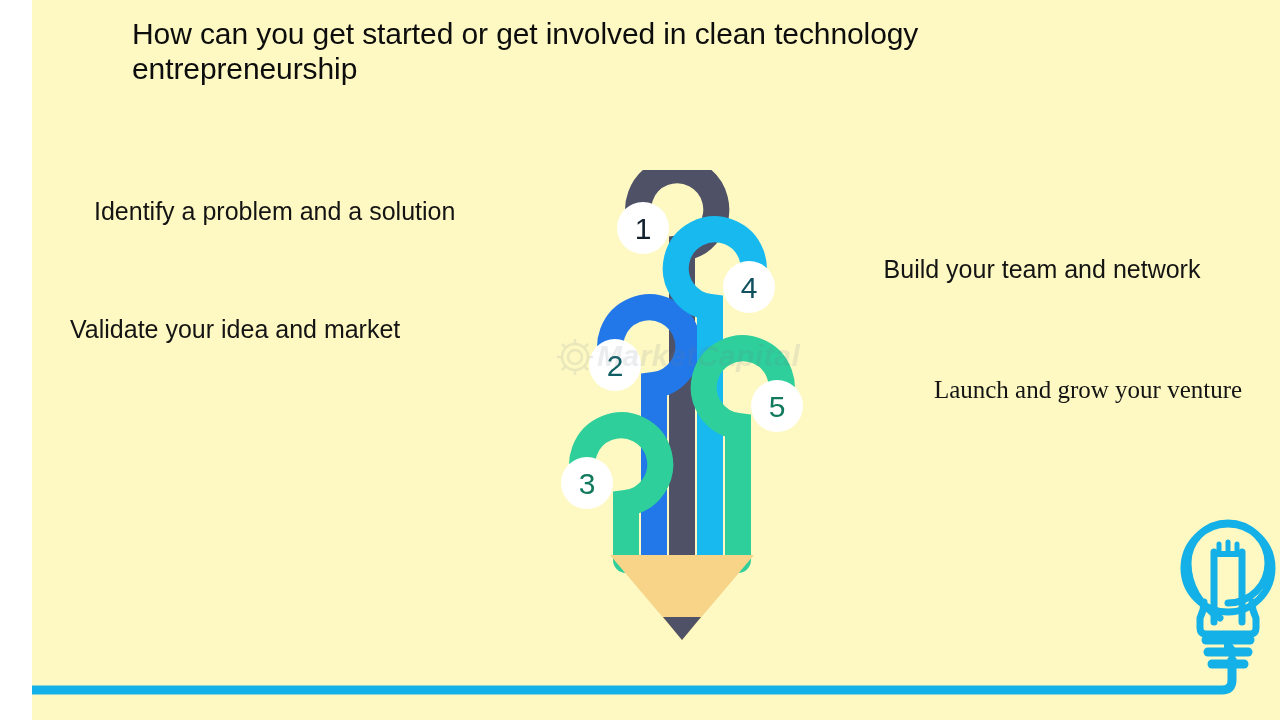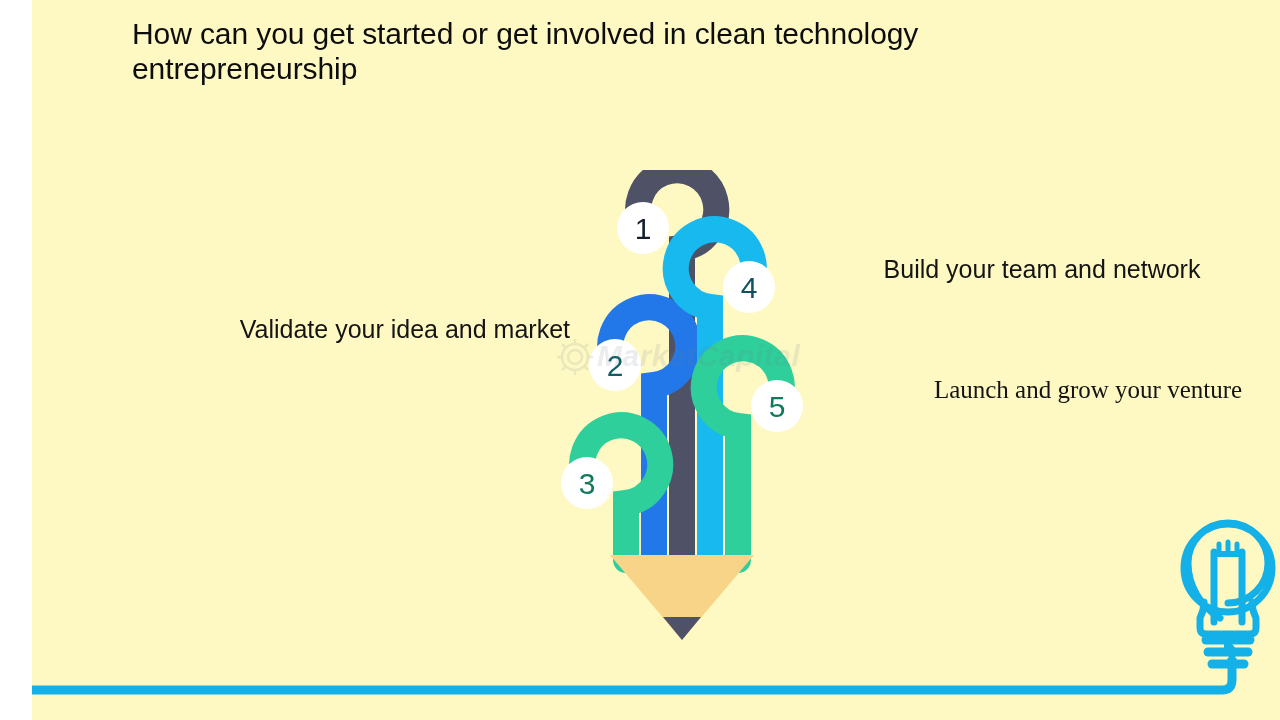--- a/index.html
+++ b/index.html
@@ -40,21 +40,21 @@
     font-size: 25px;
     line-height: 31px;
     font-weight: 400;
     color: #141414;
     white-space: pre-line;
   }
   .label-left  { text-align: left; }
   .label-right { text-align: center; }
 
   #label-1 { left: 62px;  top: 196px; width: 500px; }
-  #label-2 { left: 38px;  top: 314px; width: 500px; text-align: right; }
+  #label-2 { left: 38px;  top: 314px; width: 500px; }
   #label-3 { left: 38px;  top: 432px; width: 460px; }
   #label-4 { left: 775px; top: 254px; width: 470px; }
   #label-5 { left: 816px; top: 374px; width: 480px; font-family: Liberation Serif, serif; }
 
   
   #pencil-graphic {
     position: absolute;
     left: 500px;
     top: 170px;
     width: 300px;
@@ -100,20 +100,21 @@
   }
   #bulb-decoration svg { display: block; }
 </style>
 </head>
 <body>
 
 <div id="slide">
 
   <div id="slide-title">How can you get started or get involved in clean technology entrepreneurship</div>
 
+  <div class="step-label label-left" id="label-1">Identify a problem and a solution</div>
 
   <div class="step-label label-left" id="label-2">Validate your idea and market</div>
 
 
   <div class="step-label label-right" id="label-4">Build your team and network</div>
 
   <div class="step-label label-right" id="label-5">Launch and grow your venture</div>
 
   <div id="pencil-graphic">
     <svg width="300" height="480" viewBox="0 0 300 480" xmlns="http://www.w3.org/2000/svg">

